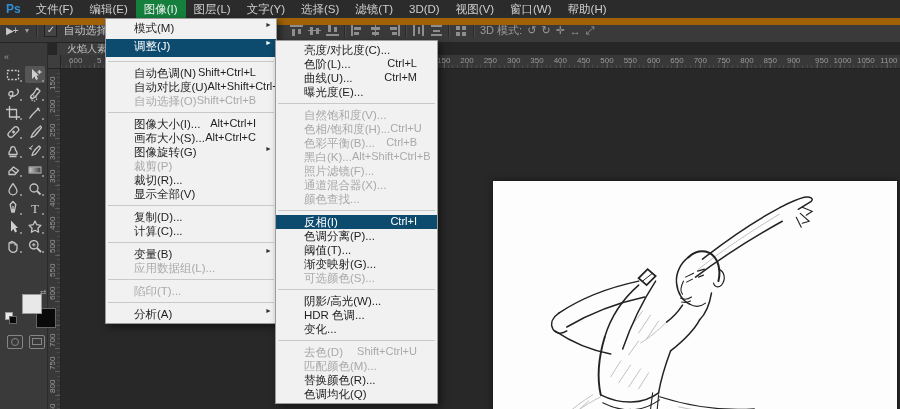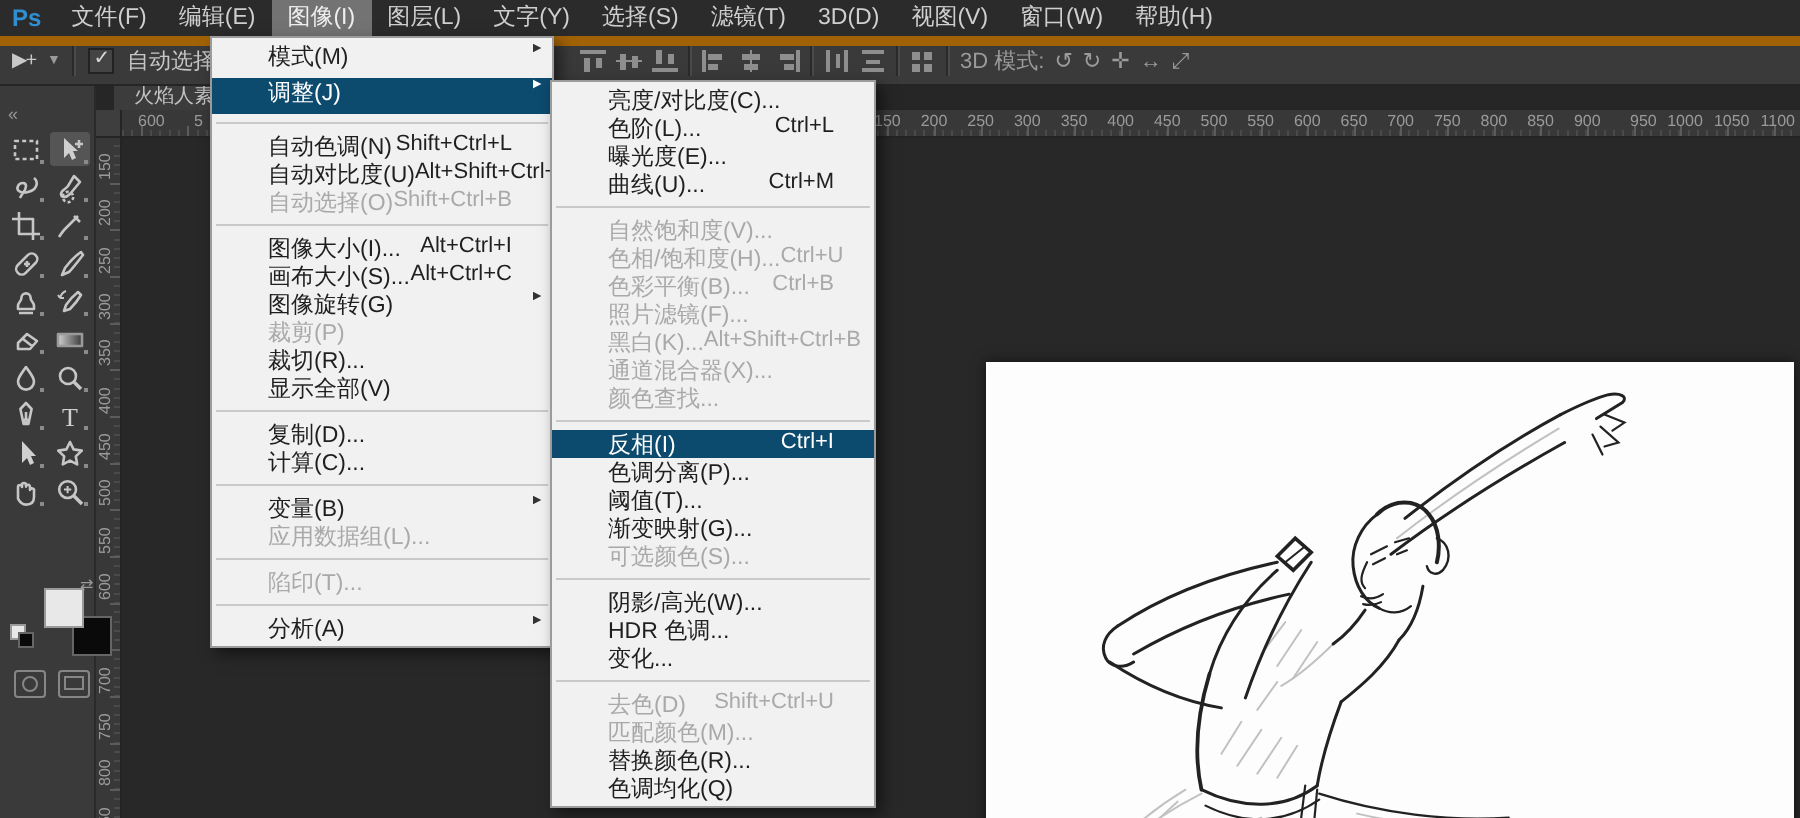--- a/index.html
+++ b/index.html
@@ -1,24 +1,24 @@
 <!DOCTYPE html>
 <html><head>
 <meta charset="utf-8">
 <style>
   html,body{margin:0;padding:0;background:#1e1e1e;}
   #app{position:relative;width:900px;height:409px;overflow:hidden;
        font-family:"Liberation Sans","DejaVu Sans",sans-serif;
        background:#282828;-webkit-font-smoothing:antialiased;}
   
   .menubar{position:absolute;left:0;top:0;width:900px;height:18px;background:#2b2b2b;
-           display:flex;align-items:center;z-index:30;border-bottom:5px solid #a16207;}
+           display:flex;align-items:center;z-index:30;border-bottom:7px solid #a16207;}
   .pslogo{color:#2f8fd0;font-weight:bold;font-size:12px;padding:0 7px 0 6px;}
   .mb-item{color:#cfcfcf;font-size:11.5px;line-height:18px;padding:0 8px;cursor:default;white-space:nowrap;}
-  .mb-item.active{background:#737373;color:#efefef;}
+  .mb-item.active{background:#15803d;color:#efefef;}
   
   .optbar{position:absolute;left:0;top:19px;width:900px;height:23px;background:#3a3a3a;
           border-bottom:1px solid #252525;z-index:5;}
   .opt-left{position:absolute;left:6px;top:0;height:23px;display:flex;align-items:center;gap:6px;}
   .mvico{color:#c8c8c8;font-size:10px;letter-spacing:-1px;}
   .caret{color:#9a9a9a;font-size:7px;}
   .vsep{width:1px;height:15px;background:#2a2a2a;border-right:1px solid #4a4a4a;}
   .chk{width:11px;height:11px;background:#444;border:1px solid #222;color:#d5d5d5;font-size:10px;
        line-height:10px;text-align:center;}
   .optlabel{color:#c6c6c6;font-size:11px;white-space:nowrap;}
@@ -478,53 +478,53 @@
         <span class="lab">亮度/对比度(C)...</span>
         <span class="key"></span>
         <span class="arr"></span>
       </div>
       <div class="mi">
         <span class="lab">色阶(L)...</span>
         <span class="key">Ctrl+L</span>
         <span class="arr"></span>
       </div>
       <div class="mi">
-        <span class="lab">曝光度(E)...</span>
-        <span class="key"></span>
-        <span class="arr"></span>
-      </div>
-      <div class="mi">
         <span class="lab">曲线(U)...</span>
         <span class="key">Ctrl+M</span>
         <span class="arr"></span>
       </div>
+      <div class="mi">
+        <span class="lab">曝光度(E)...</span>
+        <span class="key"></span>
+        <span class="arr"></span>
+      </div>
       <div class="msep"></div>
       <div class="mi dis">
         <span class="lab">自然饱和度(V)...</span>
         <span class="key"></span>
         <span class="arr"></span>
       </div>
       <div class="mi dis">
         <span class="lab">色相/饱和度(H)...</span>
         <span class="key">Ctrl+U</span>
         <span class="arr"></span>
       </div>
       <div class="mi dis">
         <span class="lab">色彩平衡(B)...</span>
         <span class="key">Ctrl+B</span>
         <span class="arr"></span>
       </div>
       <div class="mi dis">
-        <span class="lab">照片滤镜(F)...</span>
-        <span class="key"></span>
-        <span class="arr"></span>
-      </div>
-      <div class="mi dis">
         <span class="lab">黑白(K)...</span>
         <span class="key">Alt+Shift+Ctrl+B</span>
+        <span class="arr"></span>
+      </div>
+      <div class="mi dis">
+        <span class="lab">照片滤镜(F)...</span>
+        <span class="key"></span>
         <span class="arr"></span>
       </div>
       <div class="mi dis">
         <span class="lab">通道混合器(X)...</span>
         <span class="key"></span>
         <span class="arr"></span>
       </div>
       <div class="mi dis">
         <span class="lab">颜色查找...</span>
         <span class="key"></span>

